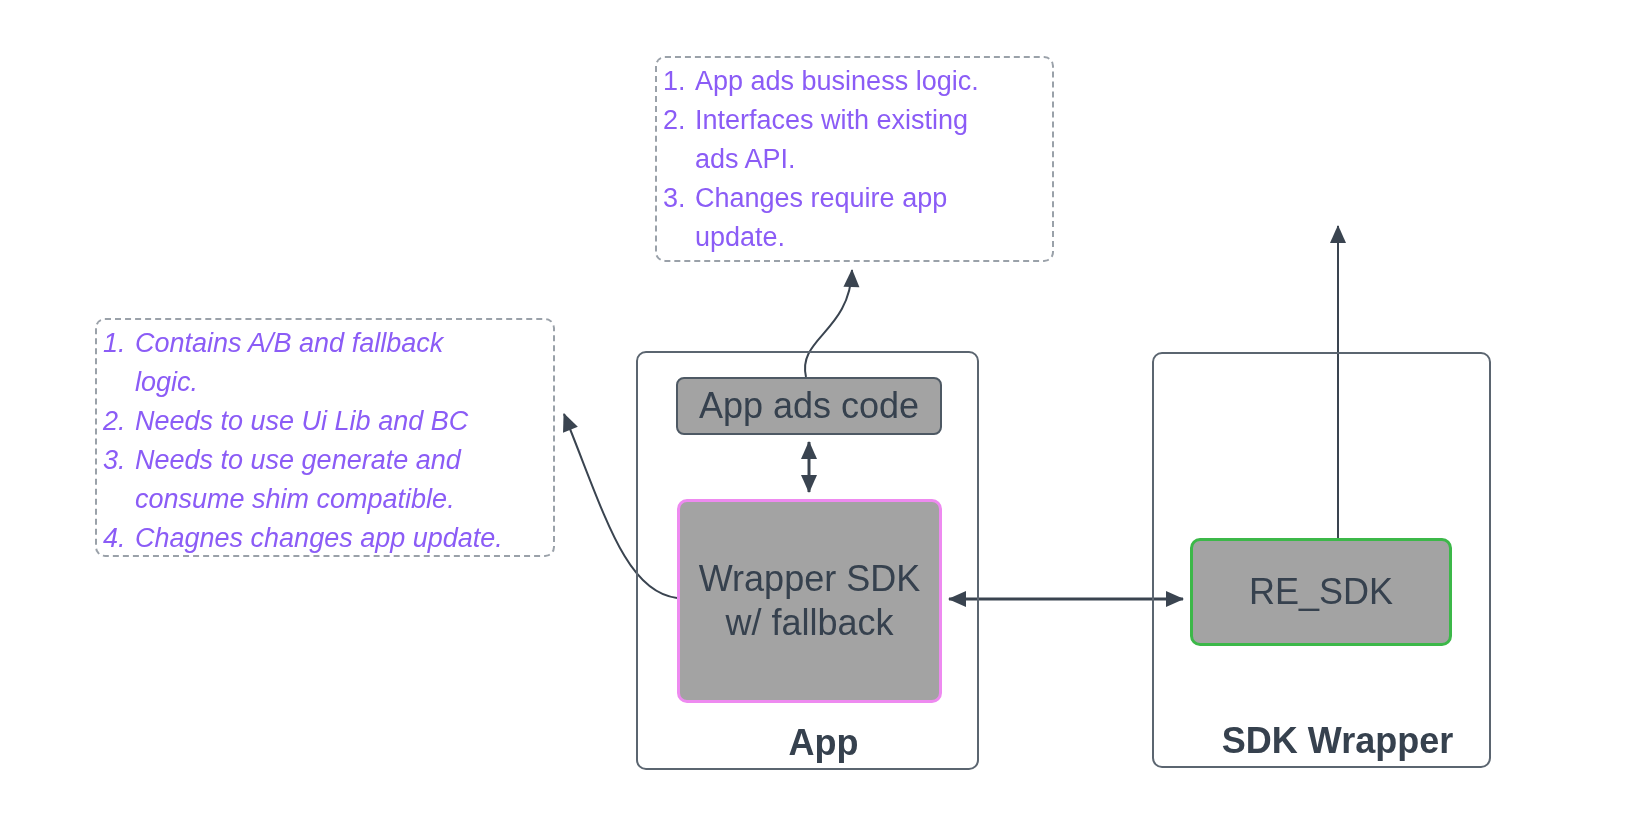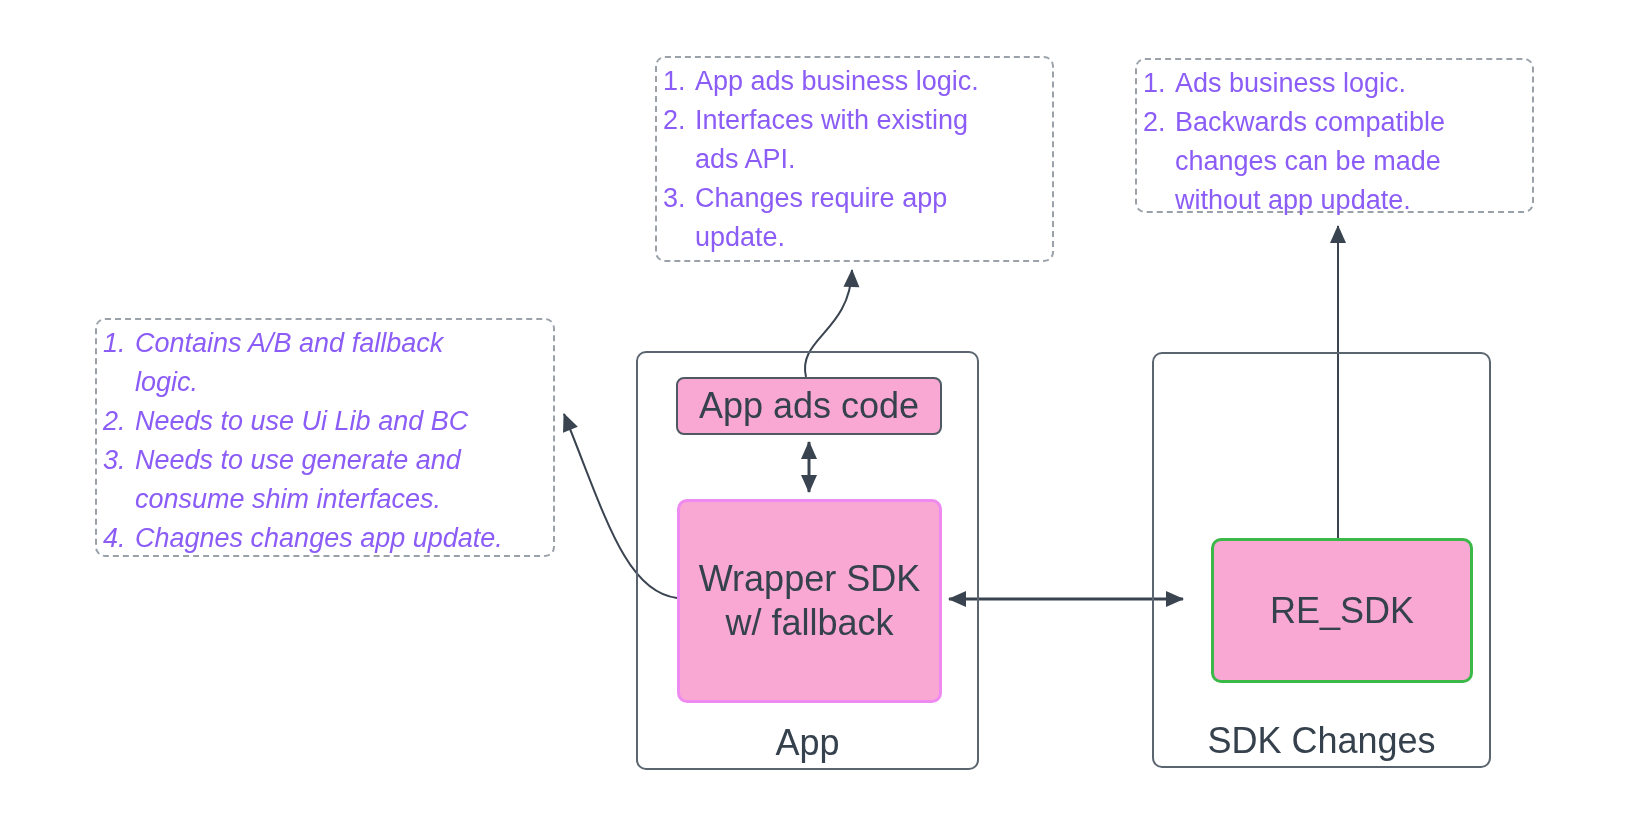--- a/index.html
+++ b/index.html
@@ -49,59 +49,59 @@
   
   .container-box {
     position: absolute;
     border: 2px solid #5b6570;
     border-radius: 10px;
     background: transparent;
     box-sizing: border-box;
   }
   .container-label {
     position: absolute;
-    left: 0;
+    left: 16px;
     bottom: 4px;
     width: 100%;
     text-align: center;
     font-size: 36px;
     color: #36414e;
+    font-weight: bold;
   }
   
   .shape {
     position: absolute;
     box-sizing: border-box;
     display: flex;
     align-items: center;
     justify-content: center;
     text-align: center;
     font-size: 36px;
     line-height: 44px;
     color: #36414e;
-    background: #f9a8d4;
+    background: #a3a3a3;
     white-space: pre-line;
   }
   #app-ads-code {
     left: 676px; top: 377px;
     width: 266px; height: 58px;
     border: 2px solid #4e5964;
     border-radius: 8px;
   }
   #wrapper-sdk {
     left: 677px; top: 499px;
     width: 265px; height: 204px;
     border: 3px solid #ee8af0;
     border-radius: 10px;
   }
   #re-sdk {
     left: 1190px; top: 538px;
-    width: 262px; height: 145px;
+    width: 262px; height: 108px;
     border: 3px solid #3cb849;
     border-radius: 10px;
-    margin-left: 21px;
   }
   #note-wrapper   { left: 95px;   top: 318px; width: 460px; height: 239px; font-style: italic; }
   #note-app-ads   { left: 655px;  top: 56px;  width: 399px; height: 206px; }
   #note-sdk       { left: 1135px; top: 58px;  width: 399px; height: 155px; }
   #app-container  { left: 636px;  top: 351px; width: 343px; height: 419px; }
   #sdk-container  { left: 1152px; top: 352px; width: 339px; height: 416px; }
 </style>
 </head>
 <body>
 
@@ -119,55 +119,47 @@
     <path d="M 809 442 L 809 492" stroke-width="3" marker-start="url(#arrow)" marker-end="url(#arrow)"></path>
     <path d="M 949 599 L 1183 599" stroke-width="3" marker-start="url(#arrow)" marker-end="url(#arrow)"></path>
   </svg>
 
   <div class="note" id="note-wrapper">
     <ol>
         <li>Contains A/B and fallback
 logic.</li>
         <li>Needs to use Ui Lib and BC</li>
         <li>Needs to use generate and
-consume shim interfaces.</li>
+consume shim compatible.</li>
         <li>Chagnes changes app update.</li>
       </ol>
   </div>
 
   <div class="note" id="note-app-ads">
     <ol>
         <li>App ads business logic.</li>
         <li>Interfaces with existing
 ads API.</li>
         <li>Changes require app
 update.</li>
       </ol>
   </div>
 
-  <div class="note" id="note-sdk">
-    <ol>
-        <li>Ads business logic.</li>
-        <li>Backwards compatible
-changes can be made
-without app update.</li>
-      </ol>
-  </div>
 
   <div class="container-box" id="app-container">
     <div class="container-label">App</div>
   </div>
   <div class="shape" id="app-ads-code">
     <span>App ads code</span>
   </div>
   <div class="shape" id="wrapper-sdk">
     <span>Wrapper SDK
 w/ fallback</span>
   </div>
 
   <div class="container-box" id="sdk-container">
-    <div class="container-label">SDK Changes</div>
+    <div class="container-label">SDK Wrapper</div>
   </div>
   <div class="shape" id="re-sdk">
     <span>RE_SDK</span>
   </div>
 
 </div>
 
 </body></html>

